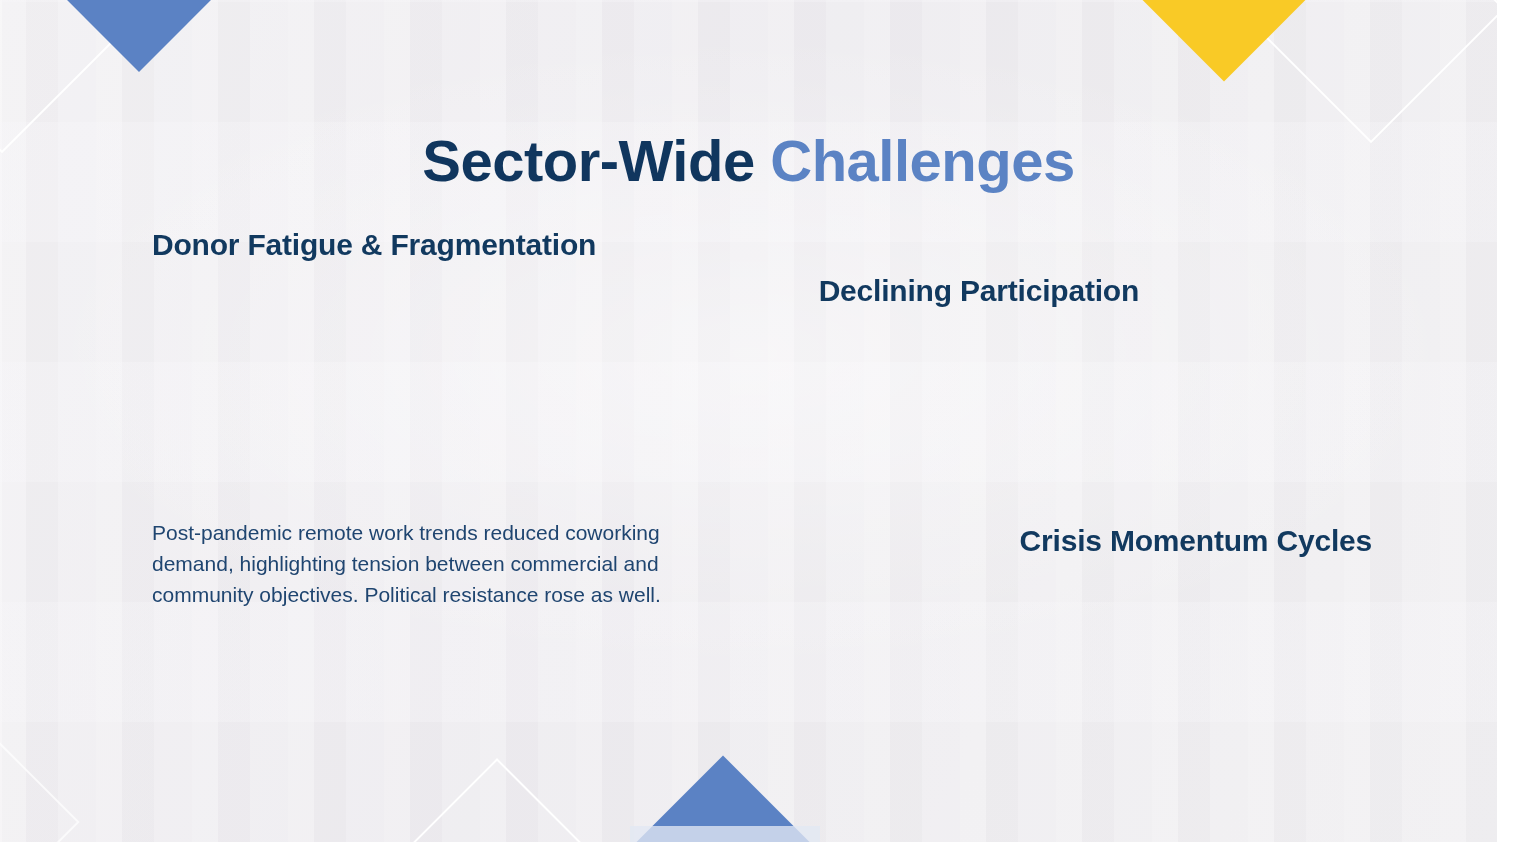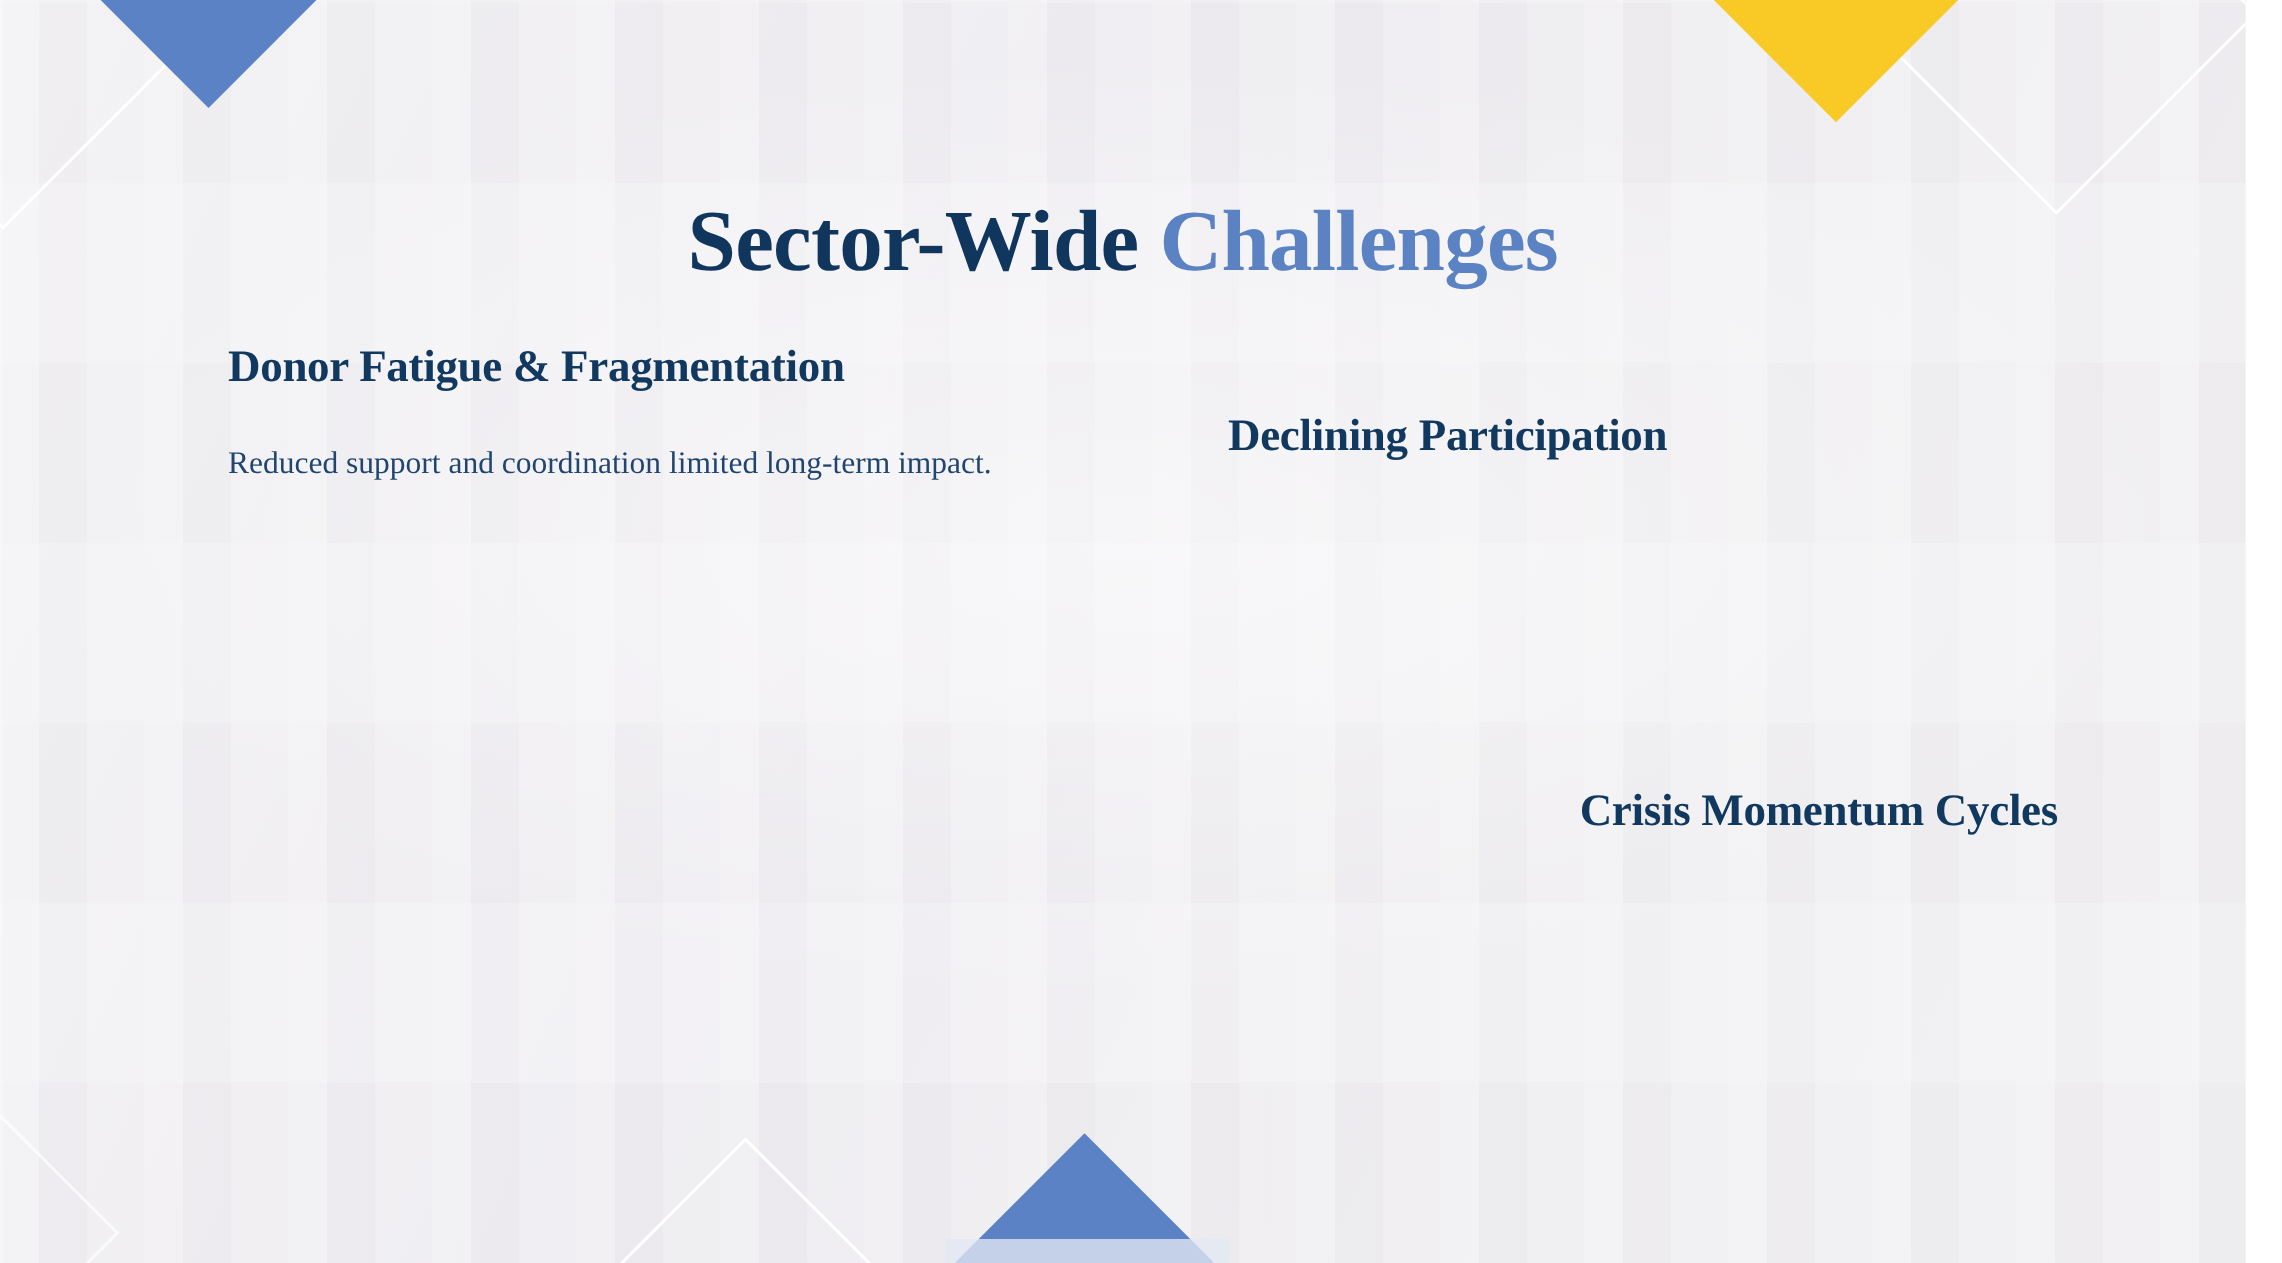--- a/index.html
+++ b/index.html
@@ -7,21 +7,21 @@
     margin: 0;
     padding: 0;
     background: #ffffff;
   }
   #slide {
     position: relative;
     width: 1497px;
     height: 842px;
     overflow: hidden;
     background: #eeedef;
-    font-family: Liberation Serif, serif;
+    font-family: Liberation Sans, sans-serif;
     -webkit-font-smoothing: antialiased;
   }
 
   
   .bg-base {
     position: absolute;
     inset: 0;
     background:
       linear-gradient(115deg, #f2f1f3 0%, #eceaee 45%, #eeedef 70%, #f0eff1 100%);
   }
@@ -195,32 +195,32 @@
     <h1 class="slide-title">
       <span class="title-main">Sector-Wide</span><span>&nbsp;</span><span class="title-accent">Challenges</span>
     </h1>
 
     <div class="grid">
 
       <div class="row row-1">
 
         <div class="cell col-left">
           <h2 class="card-heading two-line">Donor Fatigue &amp; Fragmentation</h2>
-          <p class="card-body">Reduced support and coordination limited long-term impact.</p>
         </div>
 
         <div class="cell col-right blk-declining">
           <h2 class="card-heading">Declining Participation</h2>
         </div>
 
       </div>
 
       <div class="row row-2">
 
         <div class="cell col-left">
+          <p class="card-body">Post-pandemic remote work trends reduced coworking demand, highlighting tension between commercial and community objectives. Political resistance rose as well.</p>
         </div>
 
         <div class="cell col-right blk-crisis">
           <h2 class="card-heading">Crisis Momentum Cycles</h2>
         </div>
 
       </div>
 
     </div>
   </div>

